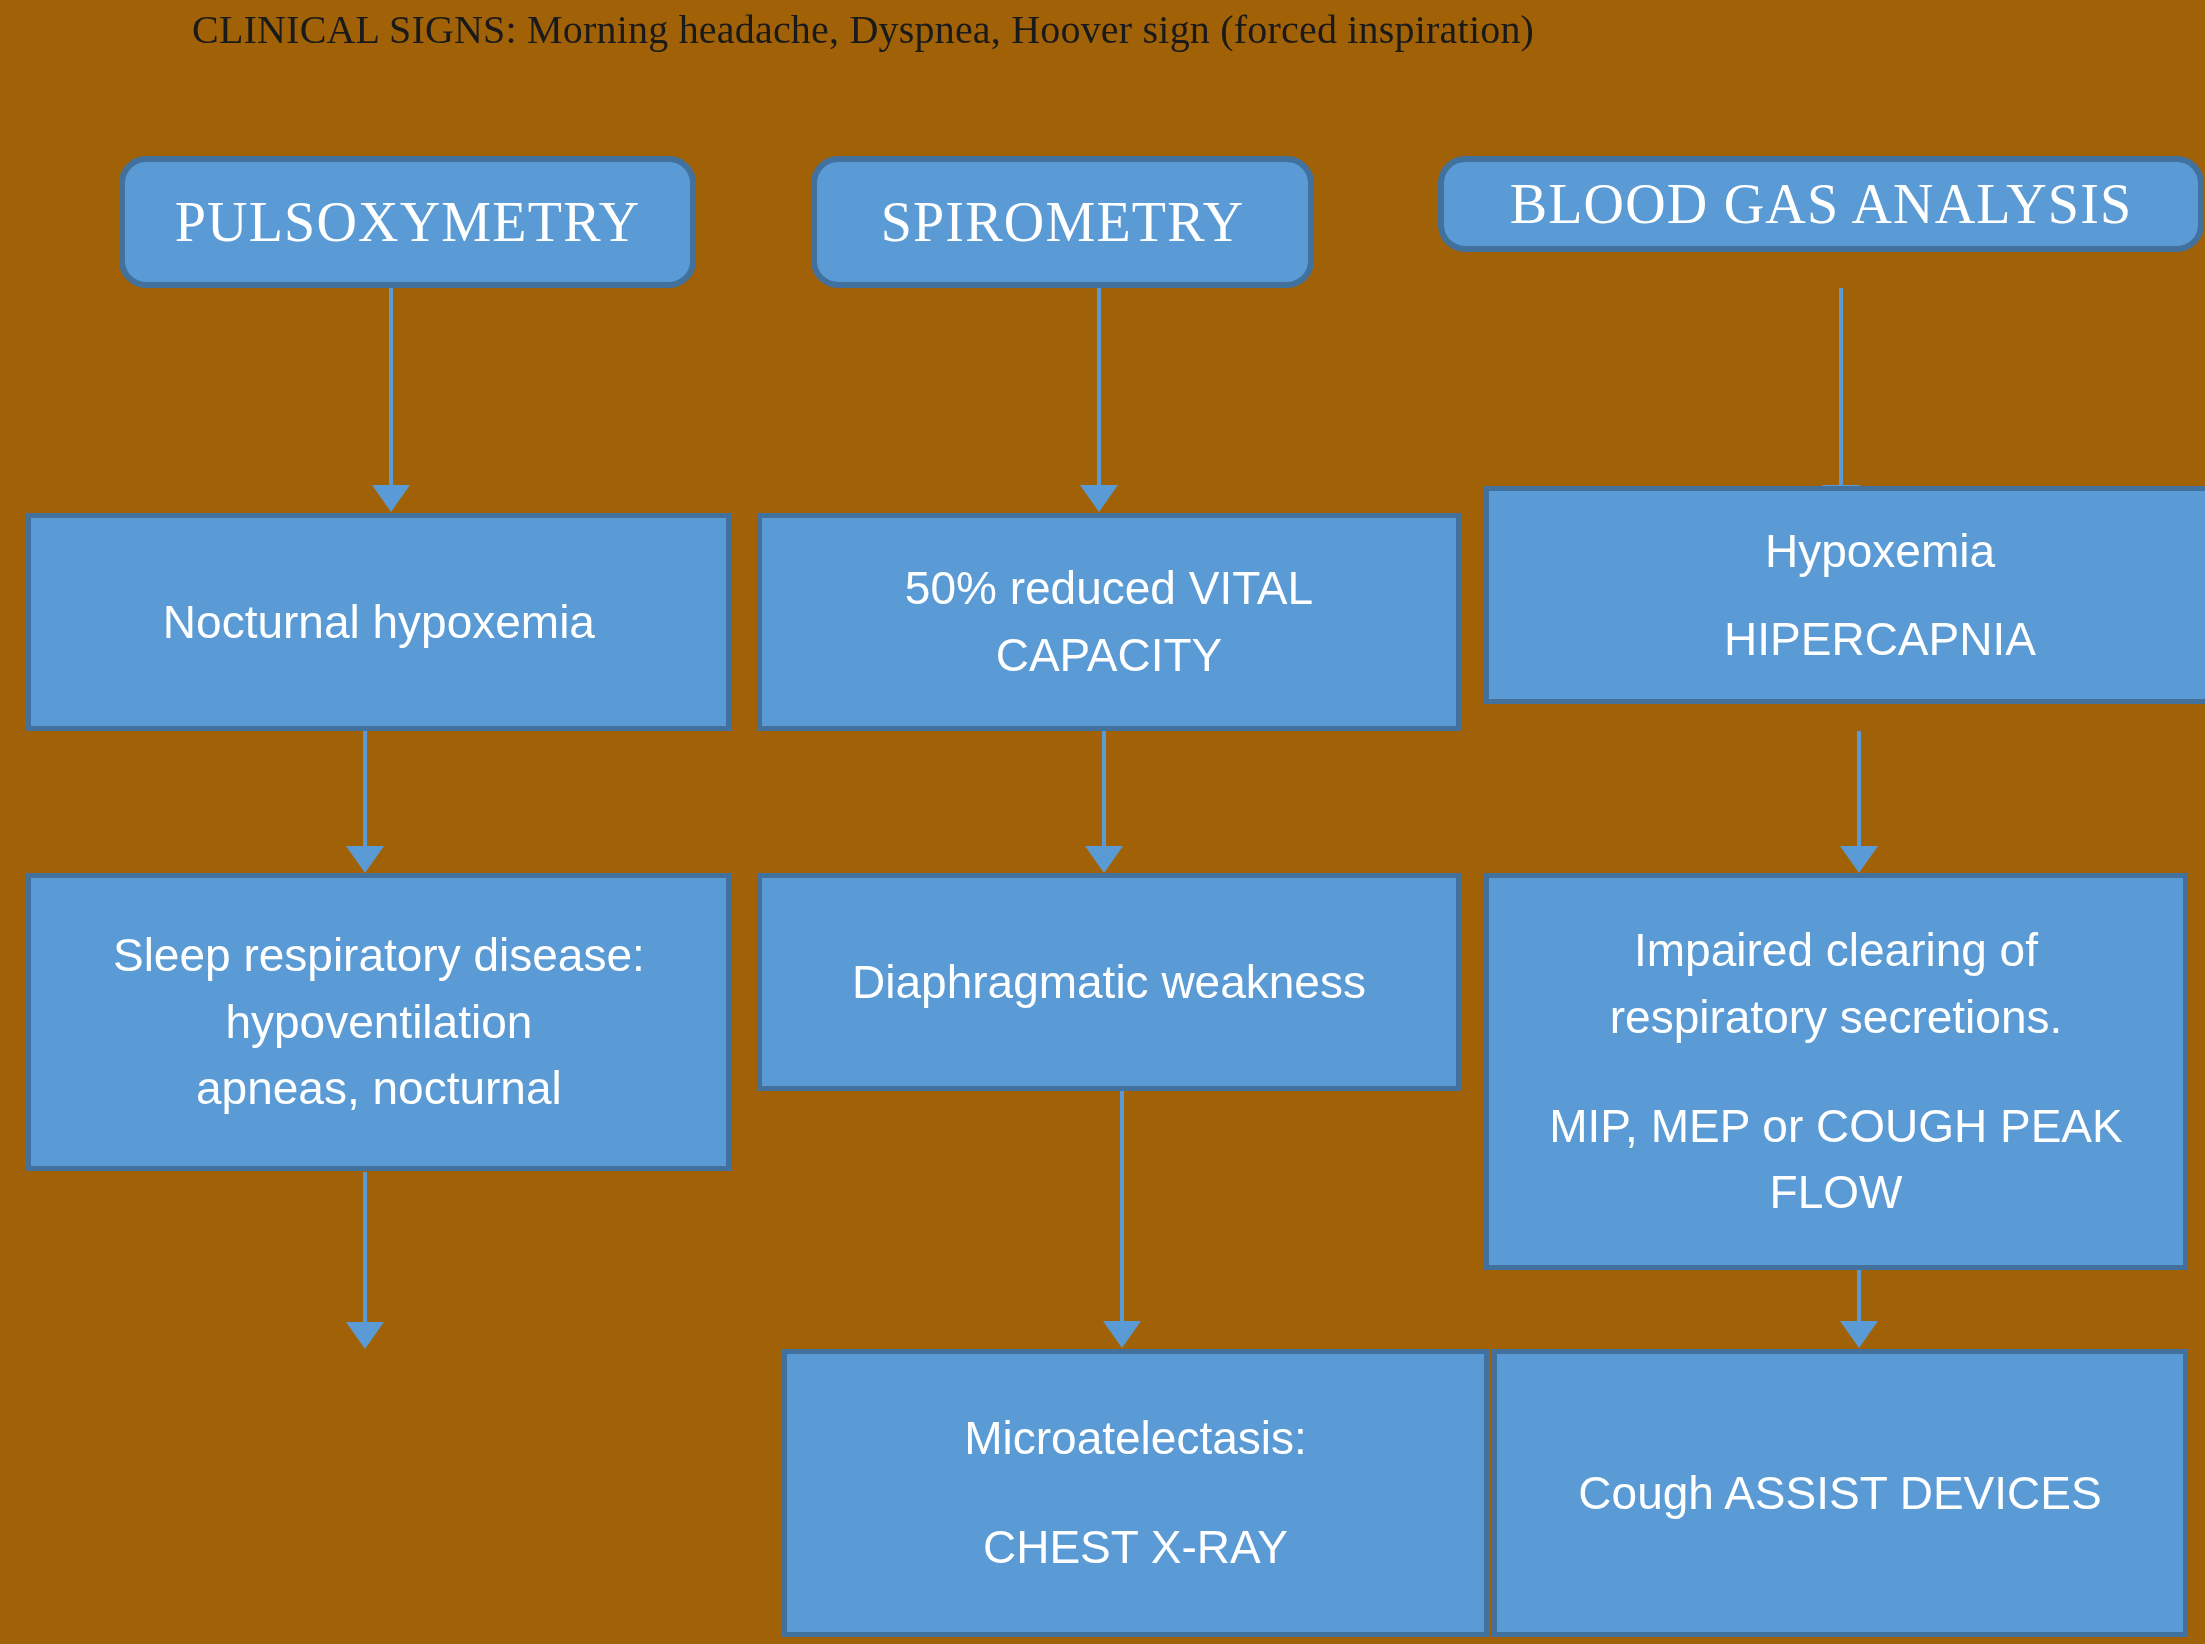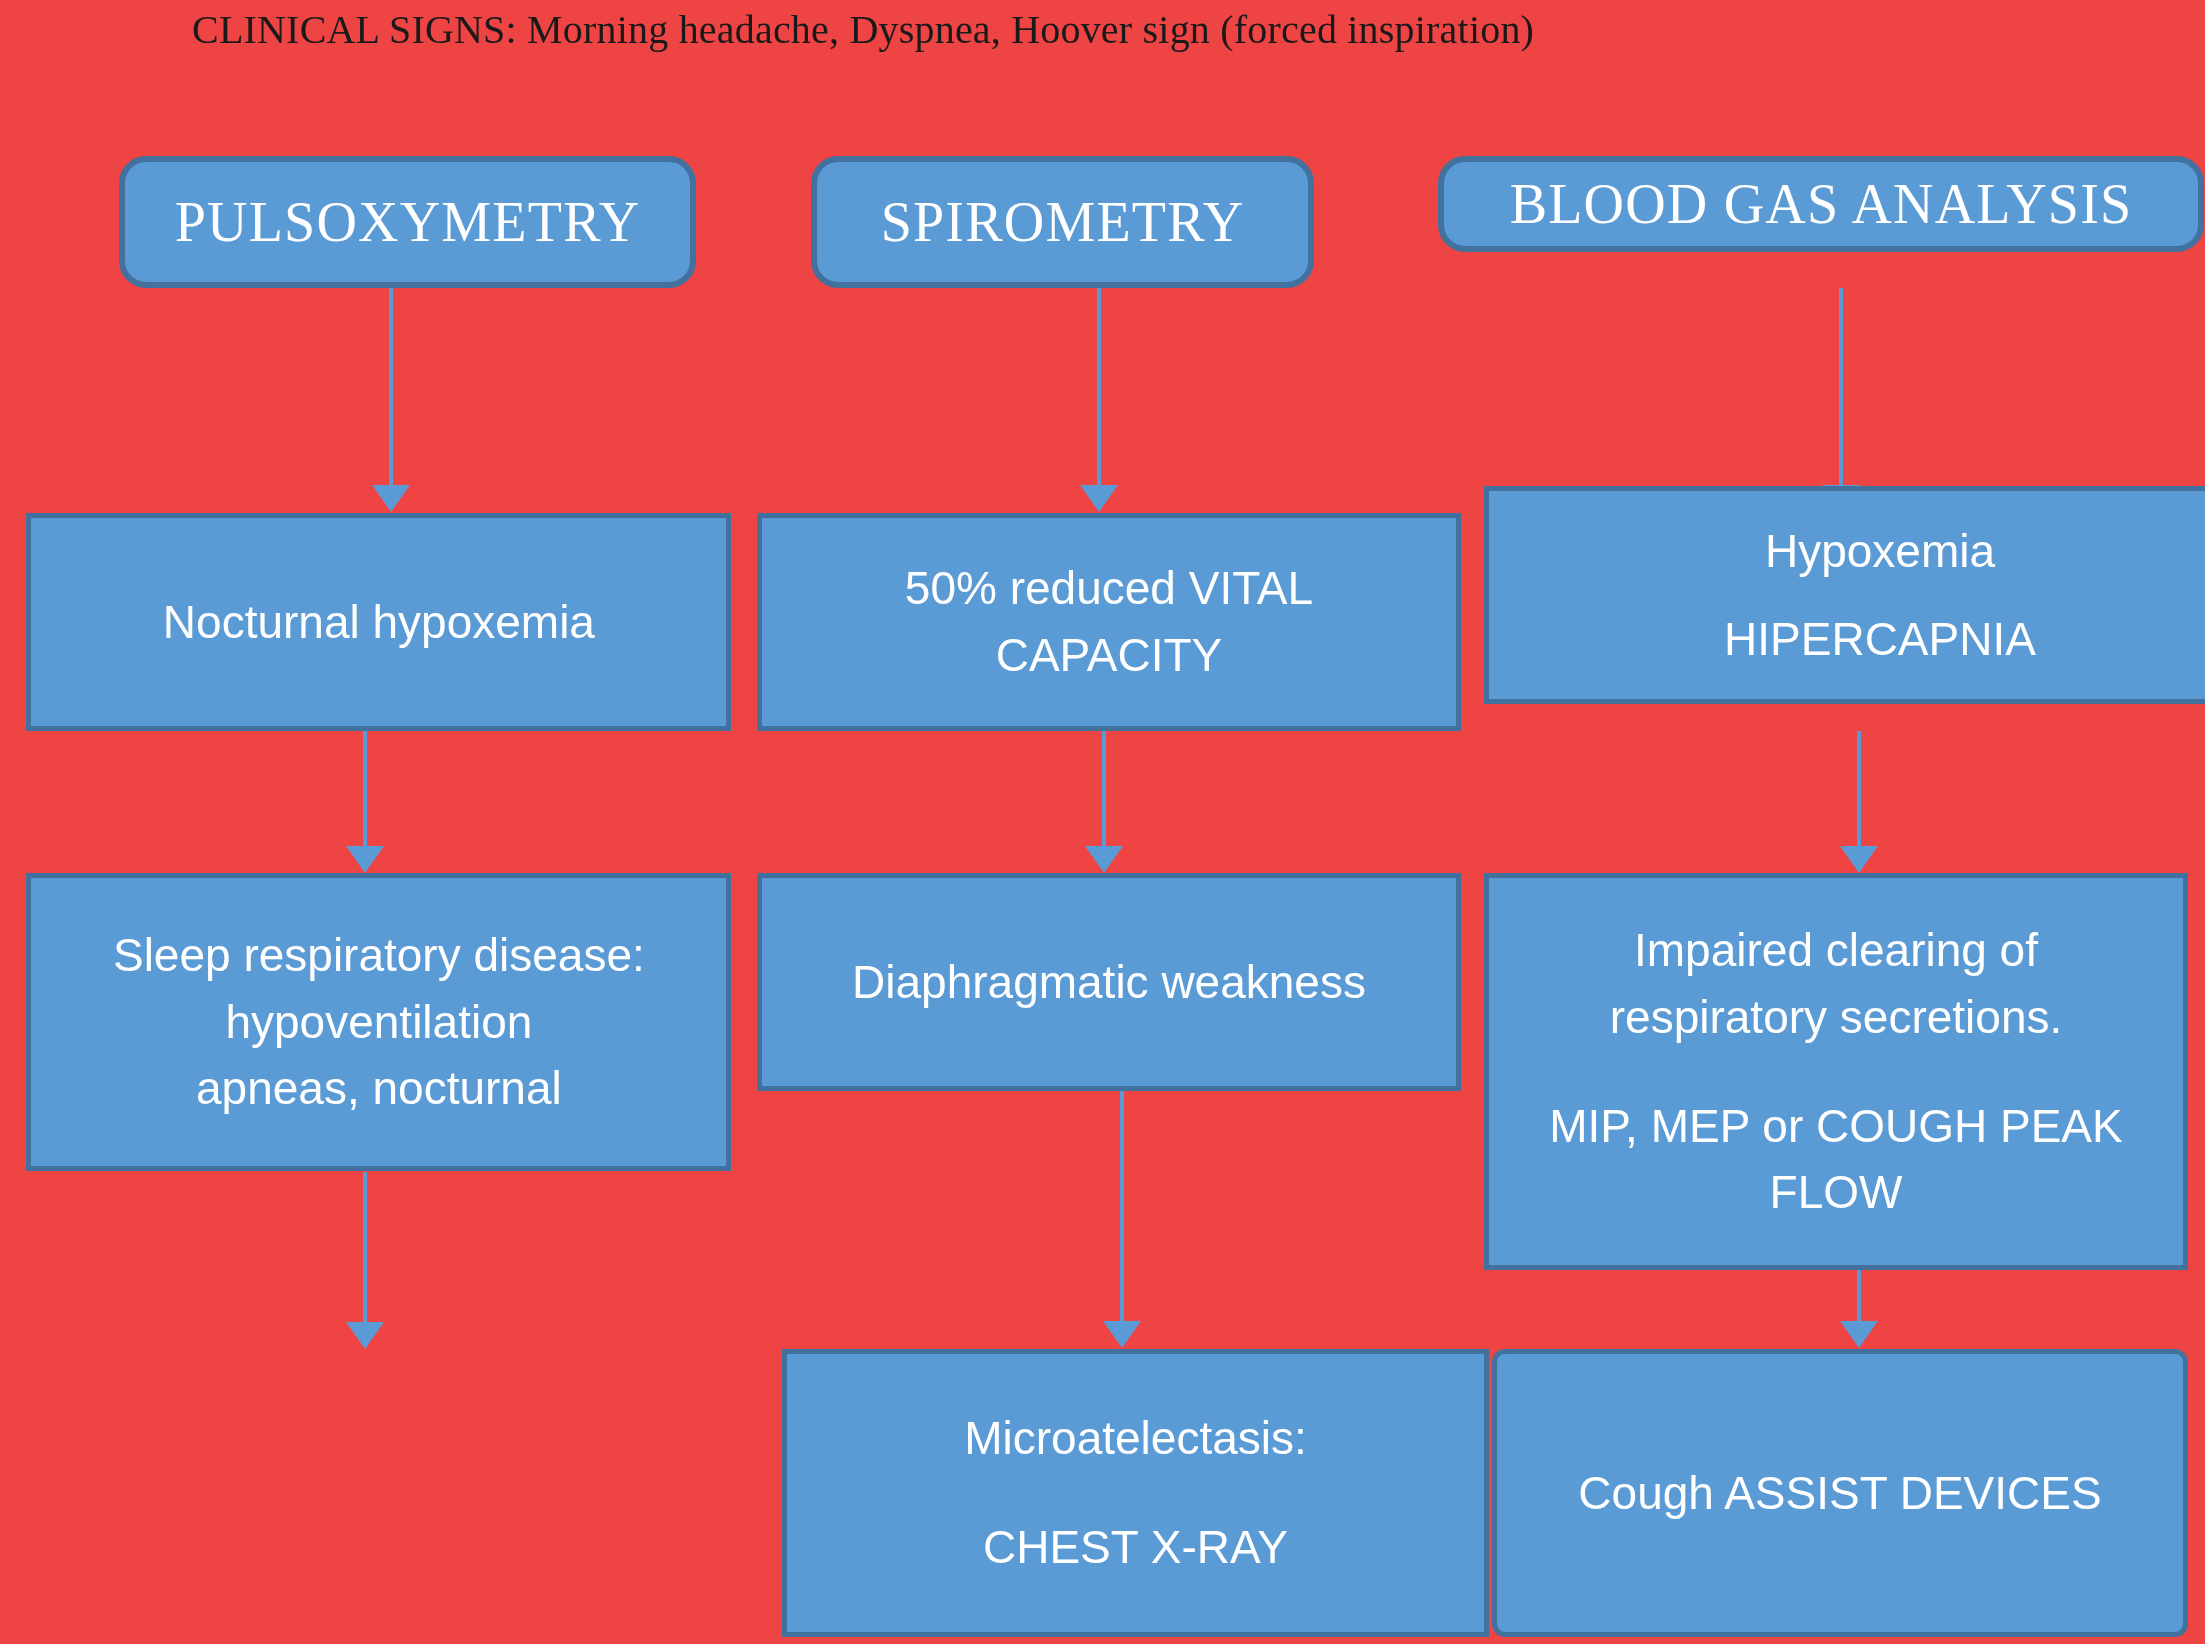--- a/index.html
+++ b/index.html
@@ -5,21 +5,21 @@
 <style>
   html, body {
     margin: 0;
     padding: 0;
     background: #ffffff;
   }
   #canvas {
     position: relative;
     width: 2205px;
     height: 1644px;
-    background: #ef4444;
+    background: #a16207;
     overflow: hidden;
     font-family: "Liberation Sans", sans-serif;
   }
 
   
   .title {
     position: absolute;
     left: 192px;
     top: 6.4px;
     font-family: "Liberation Serif", serif;
@@ -197,18 +197,18 @@
     <span class="gap"></span>
     <span class="line">MIP, MEP or COUGH PEAK</span>
     <span class="line">FLOW</span>
   </div>
 
   <div class="connector" style="left:1859px; top:1270px; height:79px;">
     <div class="shaft" style="height:51px;"></div>
     <div class="head" style="top:51px;"></div>
   </div>
 
-  <div class="node body" style="left:1492px; top:1349px; width:696px; height:288px;border-radius:13px;">
+  <div class="node body" style="left:1492px; top:1349px; width:696px; height:288px;">
     <span class="line">Cough ASSIST DEVICES</span>
   </div>
 
 </div>
 
 
 </body></html>

